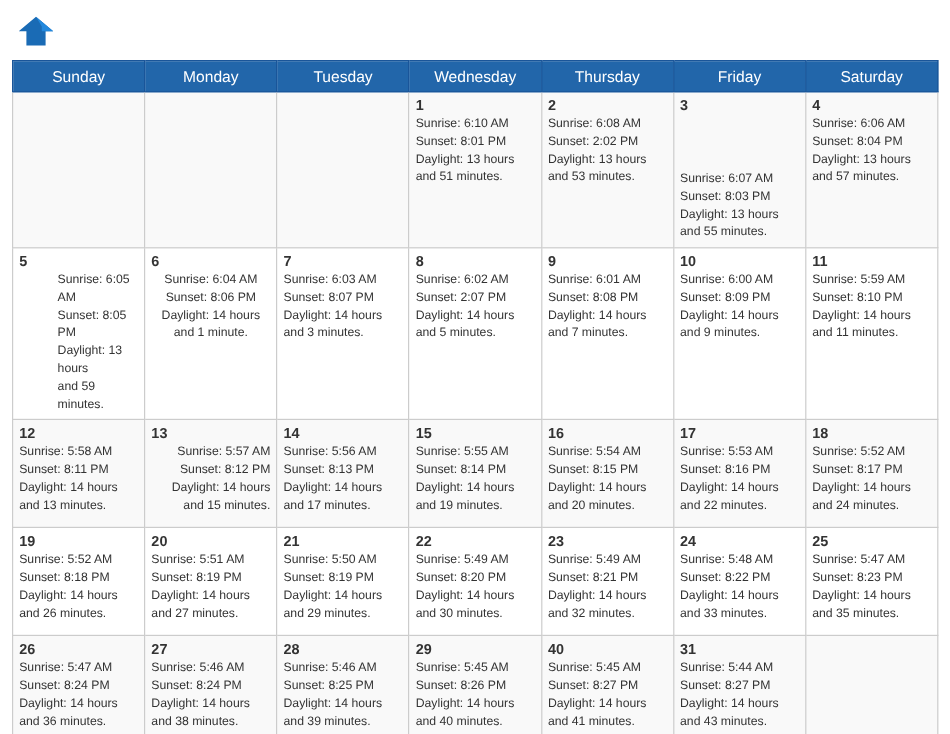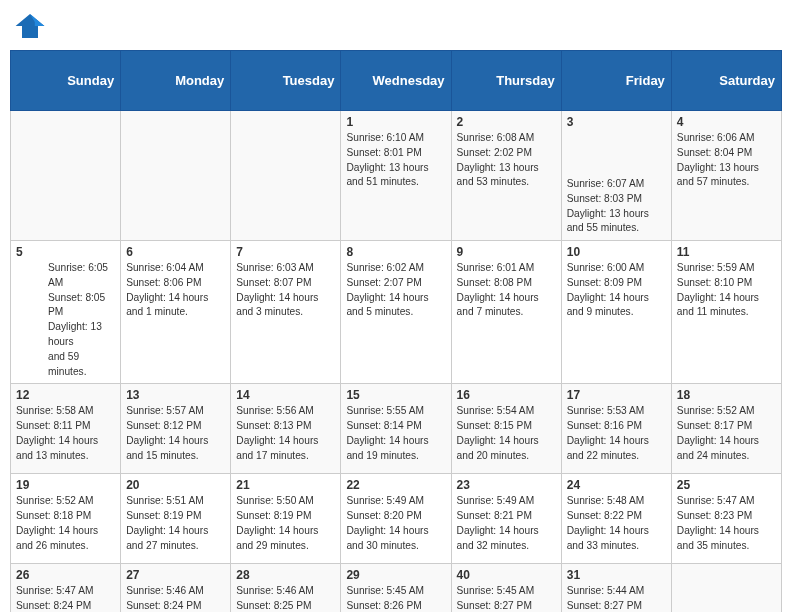--- a/index.html
+++ b/index.html
@@ -54,24 +54,24 @@
       color: #555;
     }
     table {
       width: 100%;
       border-collapse: collapse;
       table-layout: fixed;
     }
     thead th {
       background-color: #2266aa;
       color: #fff;
-      text-align: right;
-      padding: 22px 6px;
+      text-align: center;
+      padding: 5px 6px;
       font-size: 13px;
-      font-weight: bold;
+      font-weight: normal;
       border: 1px solid #1a5599;
     }
     tbody td {
       border: 1px solid #ccc;
       vertical-align: top;
       padding: 4px 5px;
       font-size: 10.5px;
       color: #333;
       background: #fff;
       height: 90px;
@@ -160,21 +160,21 @@
       <tr>
         <td>
           <span class="day-number">5</span>
           <div class="day-info" style="white-space: pre-line; margin-left: 32px;">Sunrise: 6:05 AM
 Sunset: 8:05 PM
 Daylight: 13 hours
 and 59 minutes.</div>
         </td>
         <td>
           <span class="day-number">6</span>
-          <div class="day-info" style="white-space: pre-line;">Sunrise: 6:04 AM
+          <div class="day-info" style="white-space: pre-line; text-align: center;">Sunrise: 6:04 AM
 Sunset: 8:06 PM
 Daylight: 14 hours
 and 1 minute.</div>
         </td>
         <td>
           <span class="day-number">7</span>
           <div class="day-info" style="white-space: pre-line;">Sunrise: 6:03 AM
 Sunset: 8:07 PM
 Daylight: 14 hours
 and 3 minutes.</div>
@@ -211,21 +211,21 @@
       <tr>
         <td>
           <span class="day-number">12</span>
           <div class="day-info" style="white-space: pre-line;">Sunrise: 5:58 AM
 Sunset: 8:11 PM
 Daylight: 14 hours
 and 13 minutes.</div>
         </td>
         <td>
           <span class="day-number">13</span>
-          <div class="day-info" style="white-space: pre-line;">Sunrise: 5:57 AM
+          <div class="day-info" style="white-space: pre-line; text-align: right;">Sunrise: 5:57 AM
 Sunset: 8:12 PM
 Daylight: 14 hours
 and 15 minutes.</div>
         </td>
         <td>
           <span class="day-number">14</span>
           <div class="day-info" style="white-space: pre-line;">Sunrise: 5:56 AM
 Sunset: 8:13 PM
 Daylight: 14 hours
 and 17 minutes.</div>

